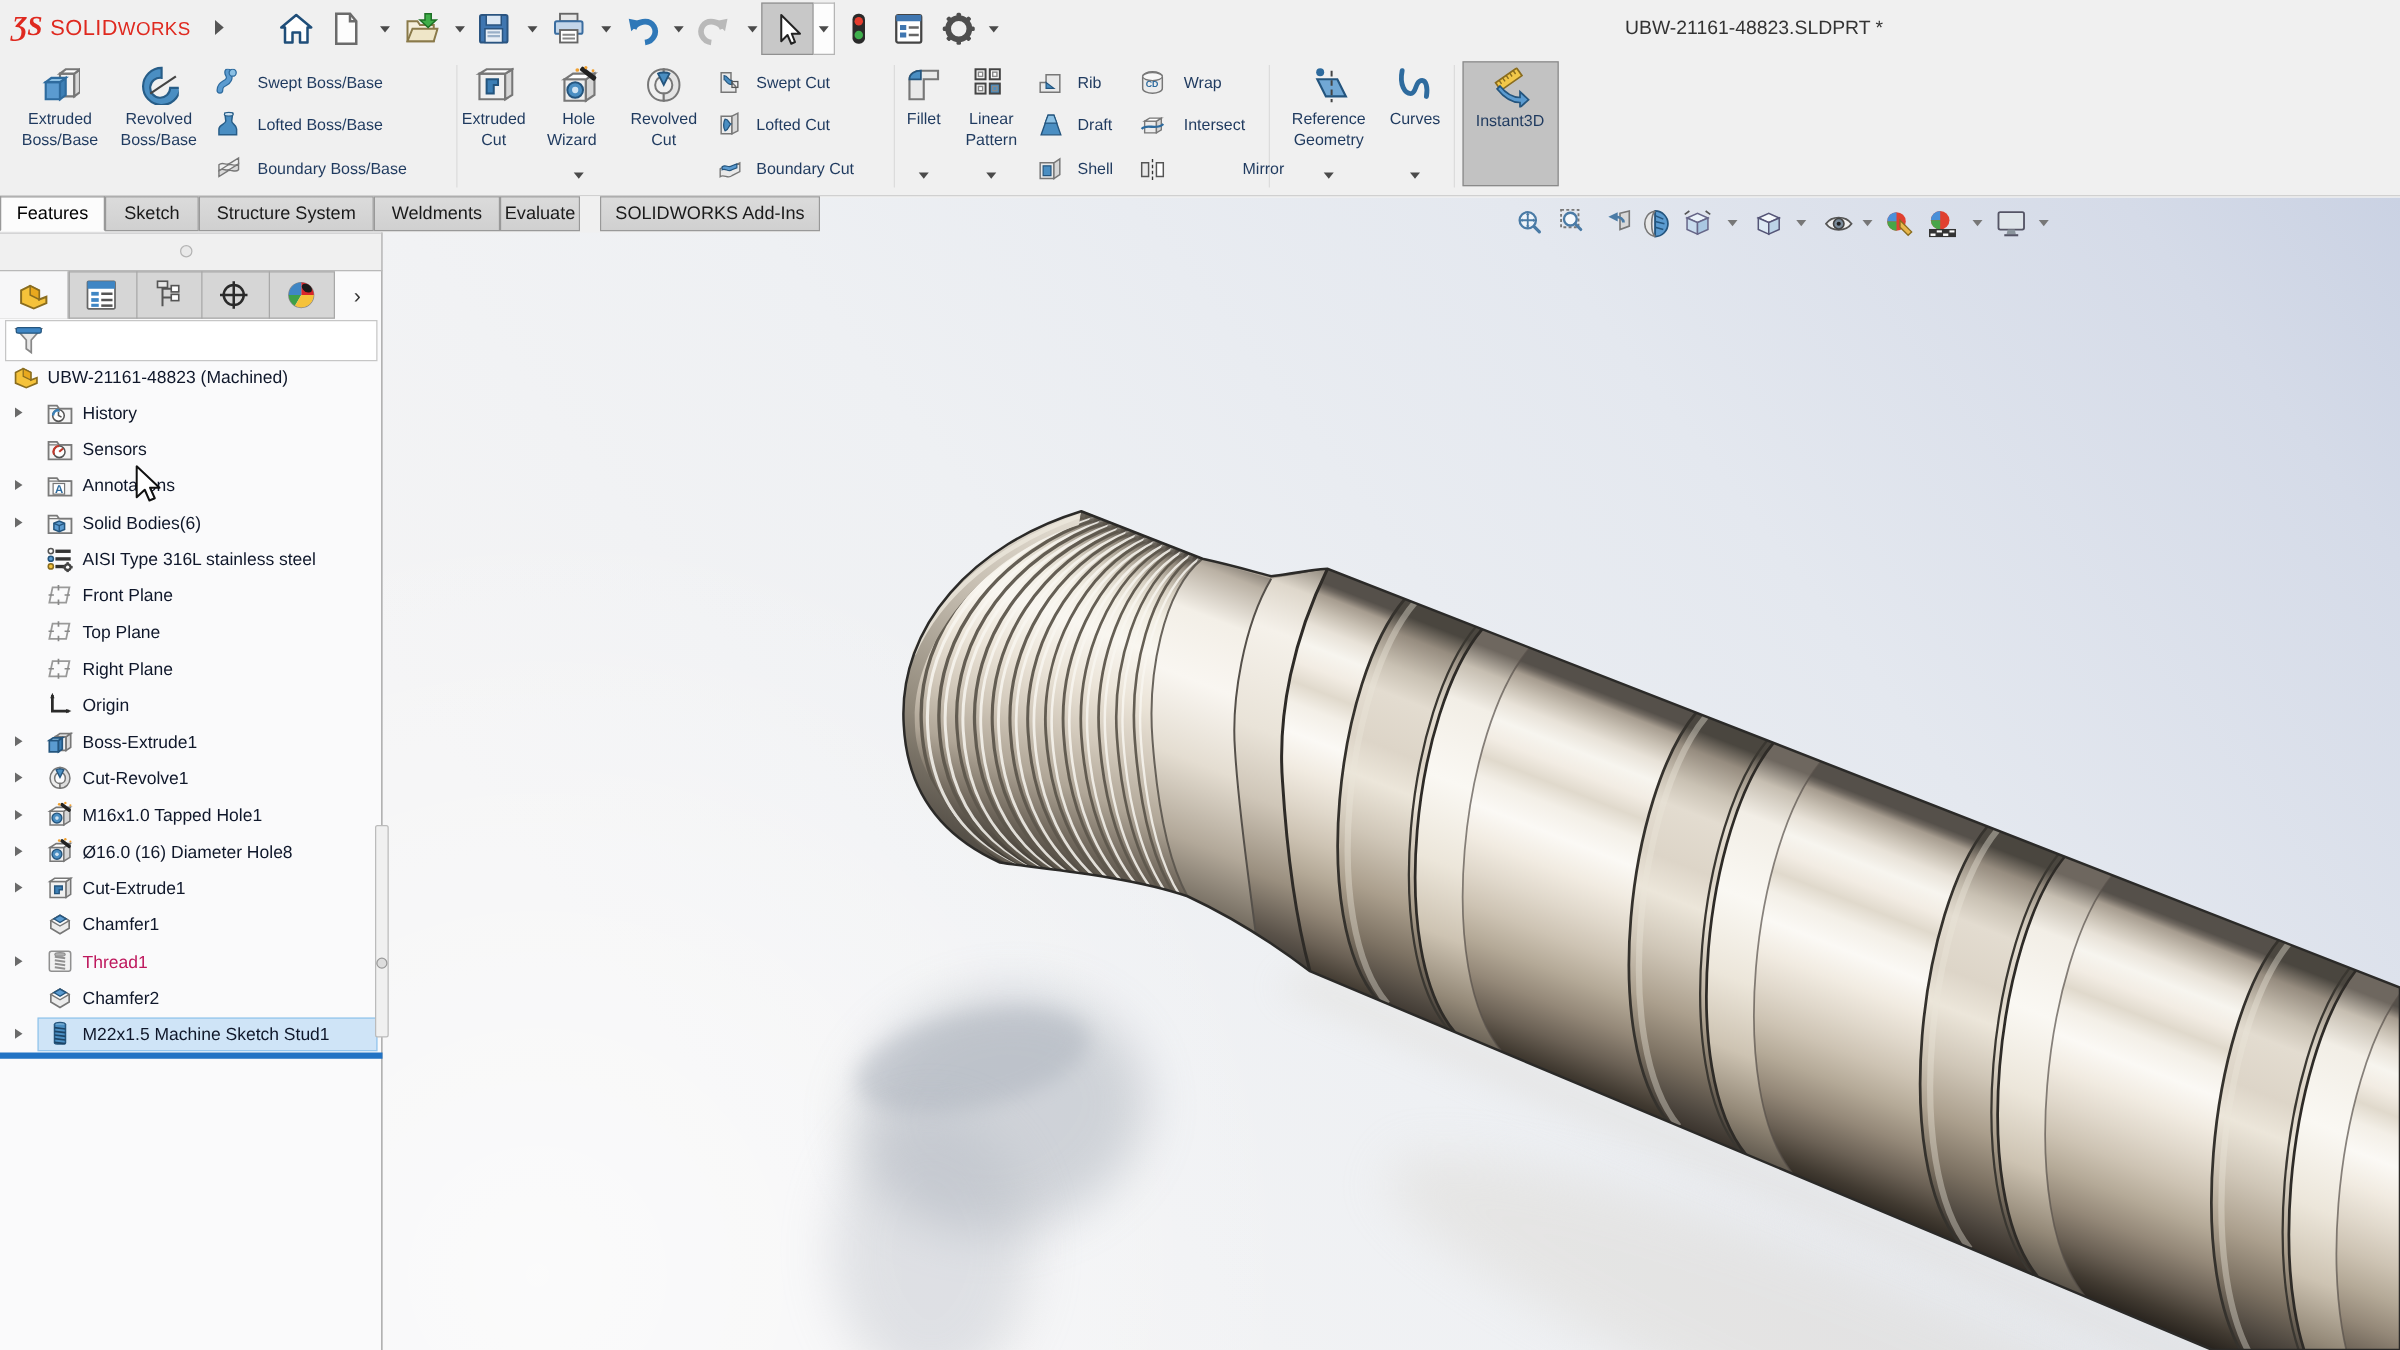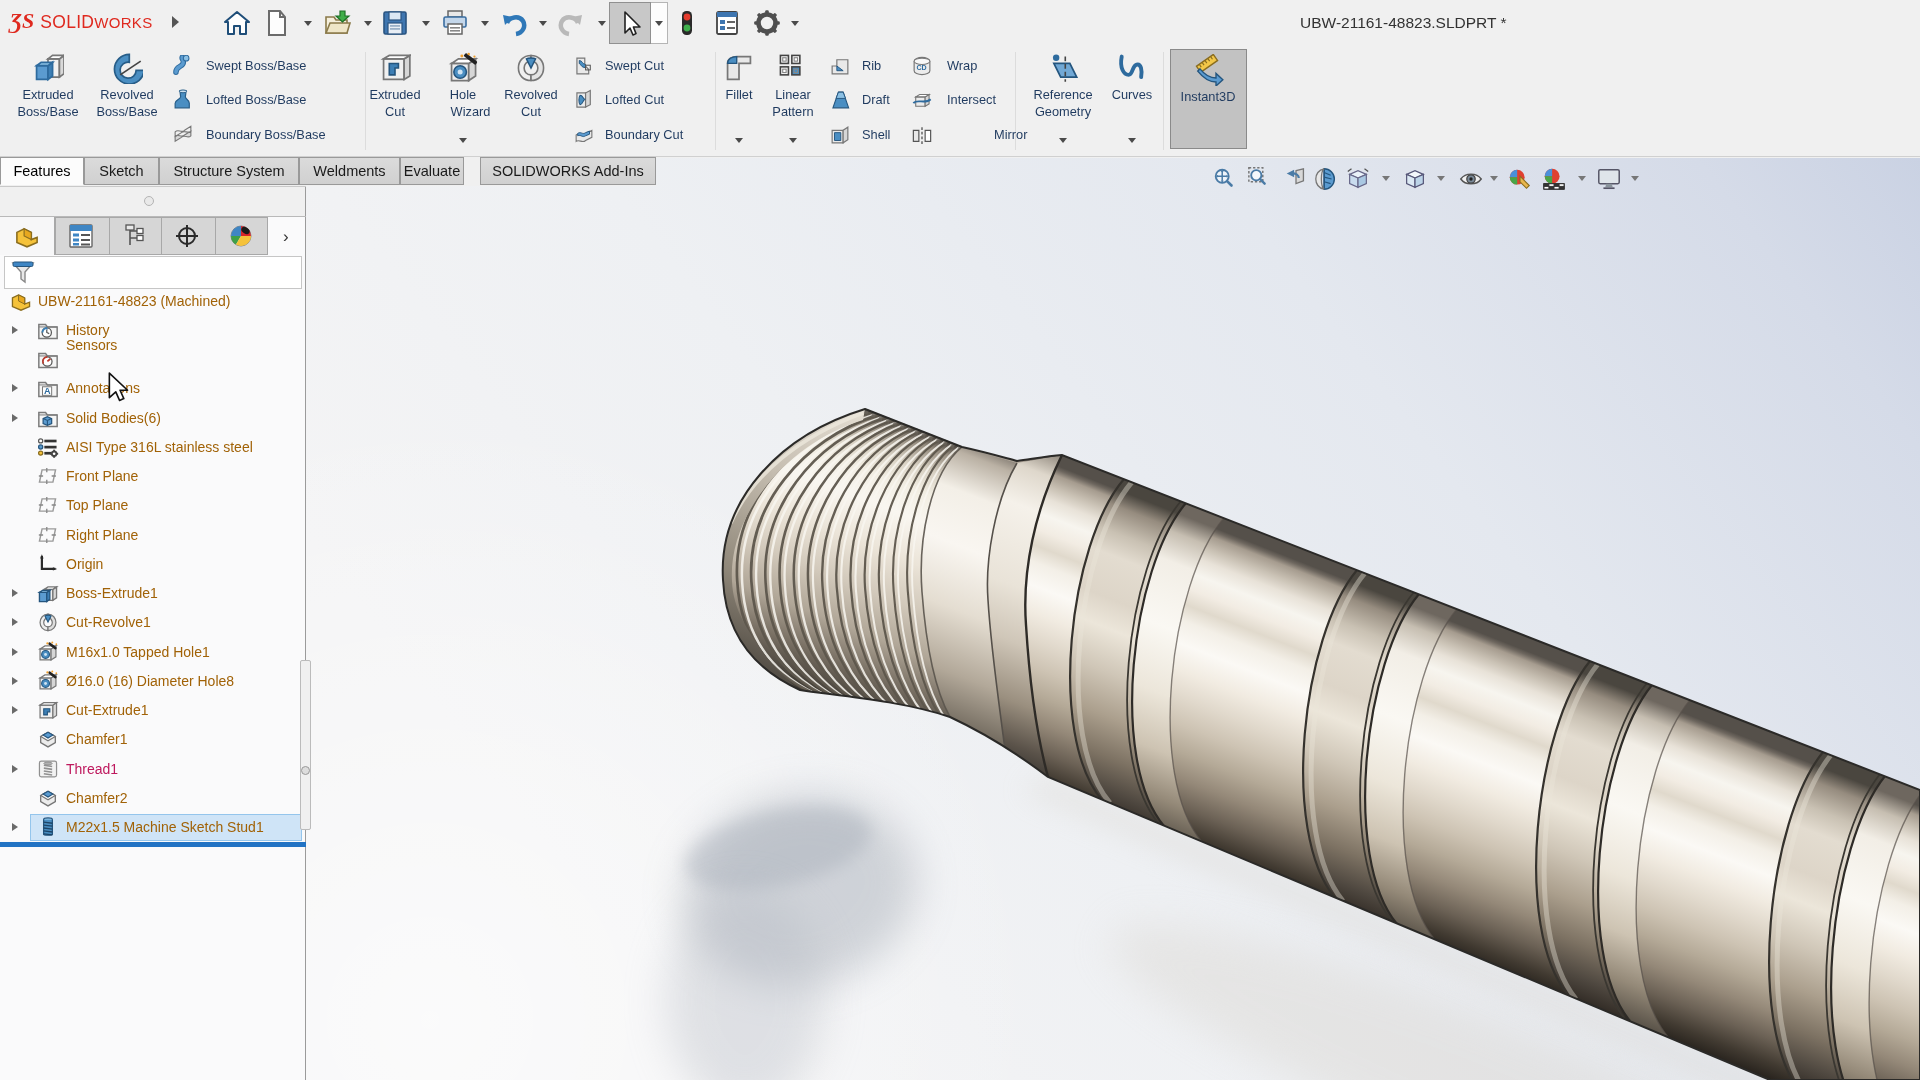--- a/index.html
+++ b/index.html
@@ -4,21 +4,21 @@
 *{margin:0;padding:0;box-sizing:border-box}
 html,body{width:1920px;height:1080px;overflow:hidden;font-family:"Liberation Sans",sans-serif;background:#f0f0f0}
 #app{position:relative;width:1920px;height:1080px}
 .abs{position:absolute}
 .caret{position:absolute;width:0;height:0;border-left:4px solid transparent;border-right:4px solid transparent;border-top:5px solid #4a4a4a}
 .vsep{position:absolute;width:1px;background:#dcdcdc;top:52px;height:98px}
 .rlabel{position:absolute;font-size:12.8px;color:#1f3a5f;text-align:center;white-space:nowrap;line-height:17px}
 .rlabel2{position:absolute;font-size:12.8px;color:#1f3a5f;white-space:nowrap}
 .tab{position:absolute;top:157px;height:28px;border:1px solid #999;background:linear-gradient(#dbdbdb,#d0d0d0);color:#1a1a1a;font-size:14.5px;text-align:center;line-height:26px}
 .tab.active{background:#fcfcfc;border-bottom-color:#fcfcfc;color:#000;z-index:3}
-.trow{position:absolute;font-size:14px;color:#a16207;white-space:nowrap;height:29px;line-height:29px}
+.trow{position:absolute;font-size:14px;color:#0f172a;white-space:nowrap;height:29px;line-height:29px}
 .gray{color:#be185d}
 .arr{position:absolute;width:0;height:0;border-top:4.5px solid transparent;border-bottom:4.5px solid transparent;border-left:6px solid #6a6a6a}
 </style></head><body>
 <div id="app">
 
 <svg id="vp" width="1614" height="922" viewBox="306 158 1614 922" style="position:absolute;left:306px;top:158px">
 <defs>
 <linearGradient id="Gbg" x1="1990" y1="60" x2="700" y2="1050" gradientUnits="userSpaceOnUse">
  <stop offset="0" stop-color="#c3cce0"></stop>
  <stop offset="0.18" stop-color="#d5dbe8"></stop>
@@ -338,21 +338,21 @@
       <path d="M19 10 L25 6 L25 21 L19 25 Z" fill="#d6d6d6" stroke="#777" stroke-width="1.5"></path>
       <path d="M4 10 L10 6 L25 6 L19 10 Z" fill="#fff" stroke="#777" stroke-width="1.5"></path>
       <circle cx="11.5" cy="17.5" r="5.5" fill="#4a8ec2" stroke="#24557e" stroke-width="1.4"></circle>
       <circle cx="11.5" cy="17.5" r="2.2" fill="#cfe3f2"></circle>
       <rect x="14" y="4" width="13" height="3.4" rx="1" fill="#222" transform="rotate(38 20 6)"></rect>
       <circle cx="13" cy="3.5" r="1.3" fill="#f0a030"></circle>
       <circle cx="19" cy="1.8" r="1.1" fill="#f0a030"></circle>
       <circle cx="24" cy="4" r="1" fill="#f0a030"></circle>
     </svg>
 <div class="rlabel" style="left:403px;top:86px;width:120px">Hole</div>
-<div class="rlabel" style="left:403px;top:103px;width:135px">Wizard</div>
+<div class="rlabel" style="left:390px;top:103px;width:135px">Wizard</div>
 <div class="caret" style="left:459px;top:138px"></div>
 <svg class="abs" style="left:515px;top:52px" width="32" height="32" viewBox="0 0 28 28">
       <path d="M14 3 C7 3 3 8 3 14 C3 20 7 25 14 25 L14 20 C10 20 8 17 8 14 C8 11 10 8 14 8 Z" fill="#f0f0f0" stroke="#777" stroke-width="1.4"></path>
       <path d="M14 3 C21 3 25 8 25 14 C25 20 21 25 14 25 L14 20 C18 20 20 17 20 14 C20 11 18 8 14 8 Z" fill="#e4e4e4" stroke="#777" stroke-width="1.4"></path>
       <path d="M10 6 L14 14 L18 6 C16.5 5 11.5 5 10 6 Z" fill="#4a8ec2" stroke="#24557e" stroke-width="1.3"></path>
     </svg>
 <div class="rlabel" style="left:471px;top:86px;width:120px">Revolved</div>
 <div class="rlabel" style="left:471px;top:103px;width:120px">Cut</div>
 <svg class="abs" style="left:573px;top:55px" width="22" height="22" viewBox="0 0 28 28">
       <path d="M5 4 L15 4 L15 12 C15 16 20 15 20 20 L20 24 L5 24 Z" fill="#e9e9e9" stroke="#777" stroke-width="1.5"></path>
@@ -583,21 +583,21 @@
       <path d="M8 6.6 L6.6 8.2 L9 8.6 Z" fill="#3a7fb5"></path>
     </svg>
 <div class="trow" style="left:66px;top:315.8px">History</div>
 <svg class="abs" style="left:37px;top:348px" width="22" height="22" viewBox="0 0 18 18">
       <path d="M1.5 4.5 L7 4.5 L8.5 6.5 L16.5 6.5 L16.5 16 L1.5 16 Z" fill="#f5f5f5" stroke="#7a7a7a" stroke-width="1.2"></path>
       <path d="M1.5 6.5 L16.5 6.5" stroke="#7a7a7a" stroke-width="0.8"></path>
       <circle cx="8.5" cy="11" r="3.8" fill="#fff" stroke="#555" stroke-width="1"></circle>
       <path d="M8.5 11 L11 8.8" stroke="#c0392b" stroke-width="1.4"></path>
       <path d="M5.2 12.8 A3.8 3.8 0 0 1 8.5 7.2" fill="none" stroke="#c0392b" stroke-width="1.4"></path>
     </svg>
-<div class="trow" style="left:66px;top:331px">Sensors</div>
+<div class="trow" style="left:66px;top:345.0px">Sensors</div>
 <div class="arr" style="left:12px;top:384.2px"></div>
 <svg class="abs" style="left:37px;top:377px" width="22" height="22" viewBox="0 0 18 18">
       <path d="M1.5 4.5 L7 4.5 L8.5 6.5 L16.5 6.5 L16.5 16 L1.5 16 Z" fill="#f5f5f5" stroke="#7a7a7a" stroke-width="1.2"></path>
       <path d="M1.5 6.5 L16.5 6.5" stroke="#7a7a7a" stroke-width="0.8"></path>
       <rect x="4.5" y="8" width="7.5" height="7" fill="#fff" stroke="#777" stroke-width="0.8"></rect>
       <text x="5.8" y="14.2" font-size="7.5" font-weight="bold" fill="#2e6b9e" font-family="Liberation Sans">A</text>
     </svg>
 <div class="trow" style="left:66px;top:374.2px">Annotations</div>
 <div class="arr" style="left:12px;top:413.5px"></div>
 <svg class="abs" style="left:37px;top:407px" width="22" height="22" viewBox="0 0 18 18">

